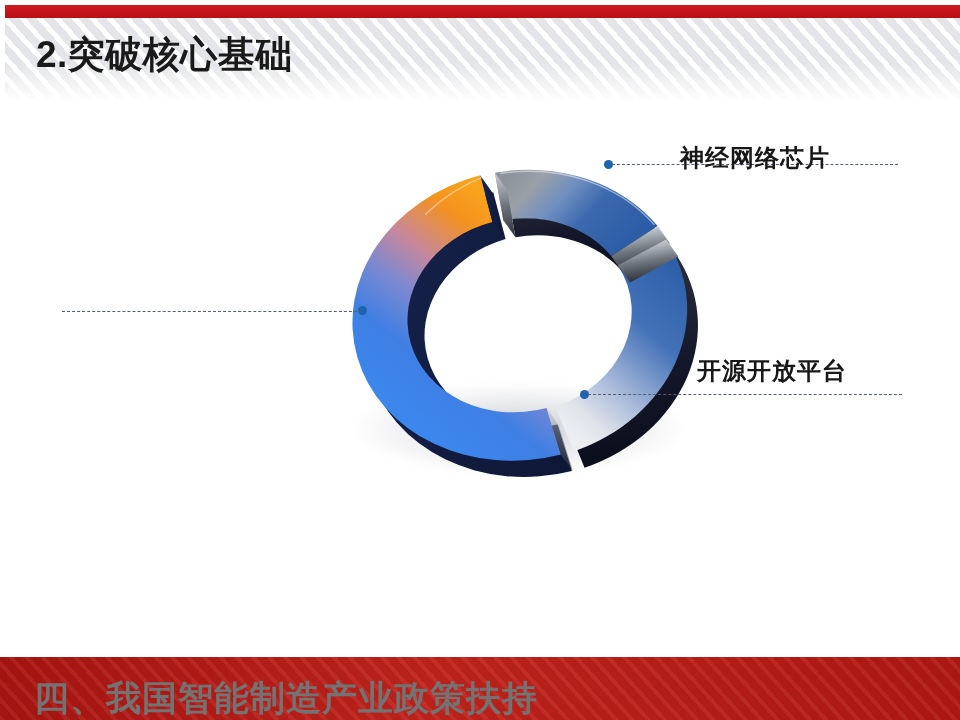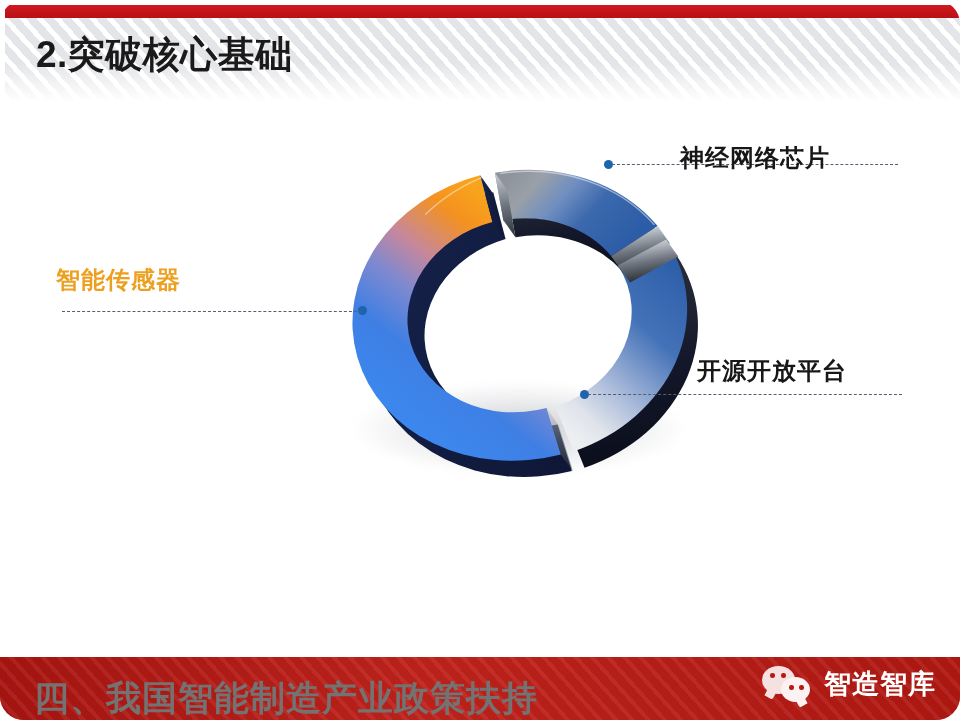--- a/index.html
+++ b/index.html
@@ -8,21 +8,20 @@
     padding: 0;
     background: #ffffff;
   }
   #slide {
     position: relative;
     width: 960px;
     height: 720px;
     overflow: hidden;
     background: #ffffff;
     font-family: "Liberation Sans", "DejaVu Sans", sans-serif;
-    border-radius: 24px;
   }
 
   
   .header-wrap {
     position: absolute;
     left: 5px;
     top: 5px;
     width: 955px;
     height: 95px;
   }
@@ -325,29 +324,17 @@
   <div class="dot" style="left:604px; top:160px;"></div>
   <div class="dash-line" style="left:612px; top:164px; width:286px;"></div>
   <div class="callout-label" style="left:680px; top:124px;margin-top:18px;">神经网络芯片</div>
 
   <div class="dot" style="left:580px; top:390px;"></div>
   <div class="dash-line" style="left:588px; top:394px; width:314px;"></div>
   <div class="callout-label" style="left:697px; top:355px;text-align:center;">开源开放平台</div>
 
   <div class="dot" style="left:358px; top:306px;"></div>
   <div class="dash-line" style="left:62px; top:311px; width:300px;"></div>
-  <div class="callout-label accent" style="left:56px; top:264px;">智能传感器</div>
 
   <div class="footer-bar"></div>
   <div class="footer-title">四、我国智能制造产业政策扶持</div>
-  <div class="brand">
-    <div class="wechat-icon">
-      <div class="bubble-big"></div>
-      <div class="eye e1"></div>
-      <div class="eye e2"></div>
-      <div class="bubble-small"></div>
-      <div class="eye e3"></div>
-      <div class="eye e4"></div>
-    </div>
-    <div class="brand-name">智造智库</div>
-  </div>
 
 </div>
 
 </body></html>

